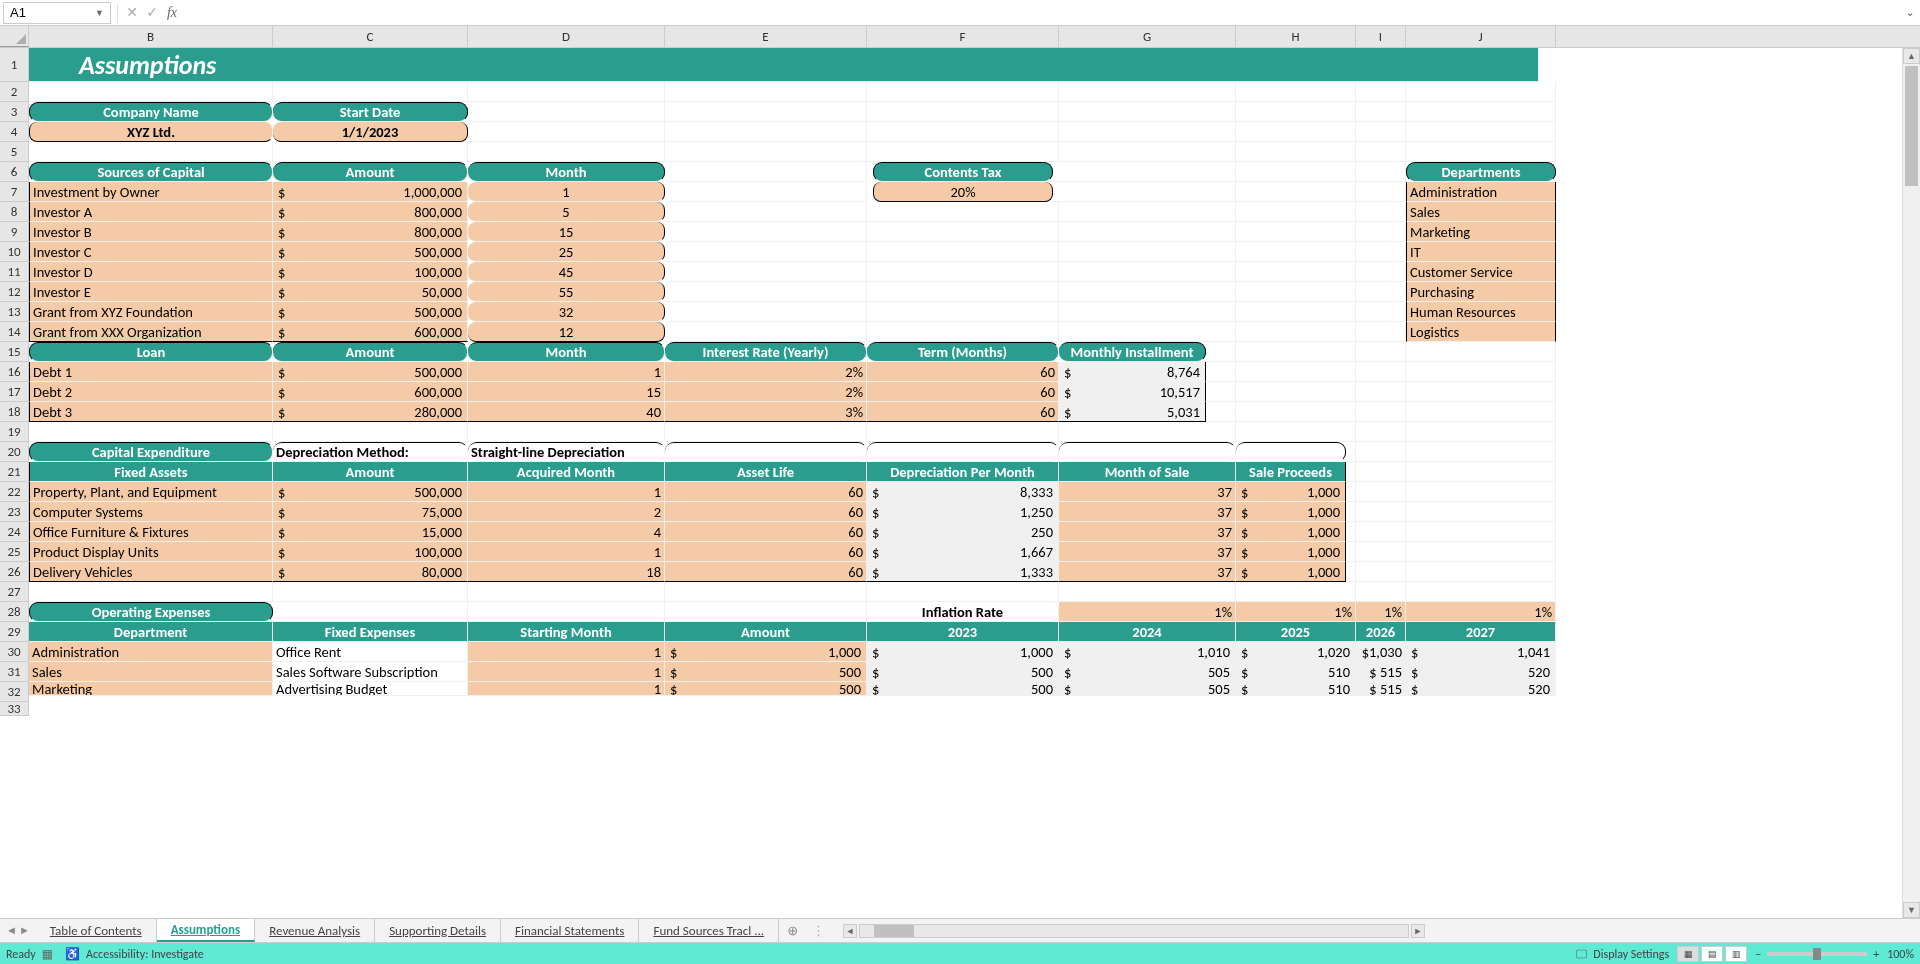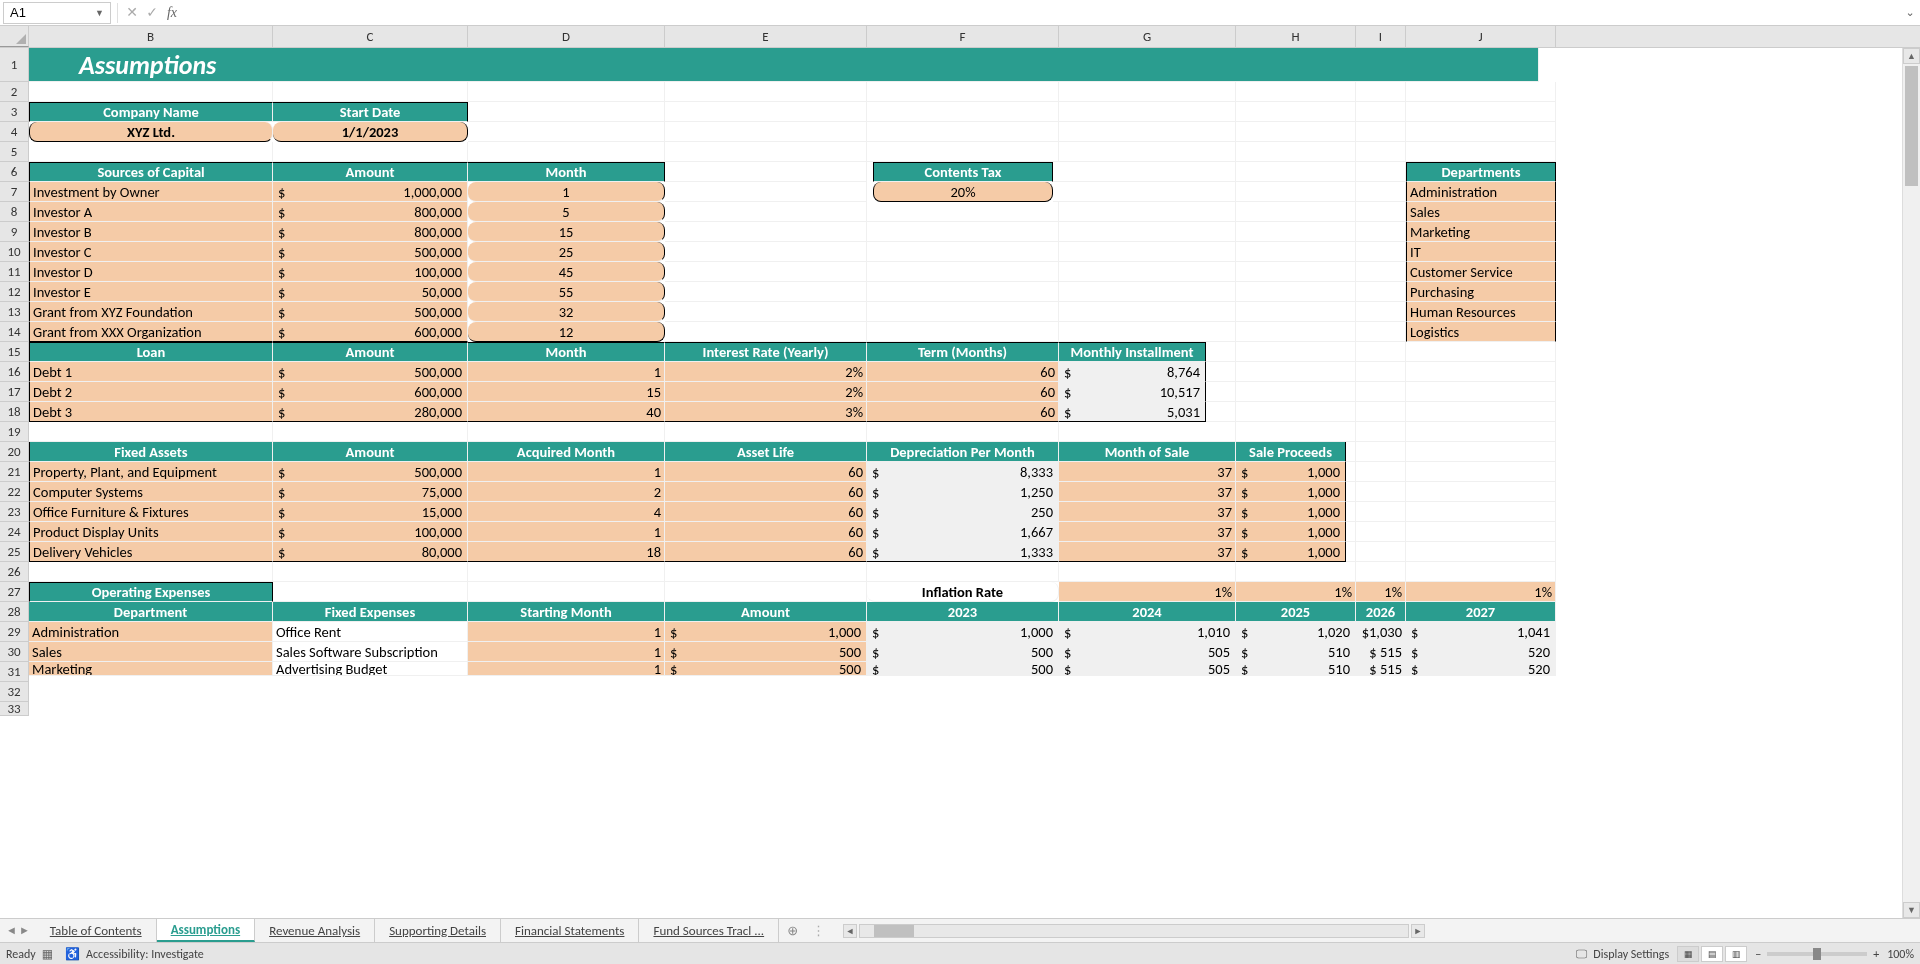--- a/index.html
+++ b/index.html
@@ -57,35 +57,35 @@
 .tabs { display:flex; height:100%; }
 .tab { padding: 0 14px; border-right:1px solid #ccc; display:flex; align-items:center; cursor:pointer; color:#444; background:#f3f3f3;text-decoration:underline; }
 .tab.active { background:#fff; border-bottom:2px solid #2a9d8f; color:#2a9d8f; font-weight:bold; }
 .tab-add { padding:0 8px; color:#888; cursor:pointer; }
 .h-scroll { margin-left: 12px; display:flex; align-items:center; gap:2px; }
 .hs-track { width: 550px; height:14px; background:#e8e8e8; border:1px solid #ccc; position:relative; }
 .hs-thumb { position:absolute; left:14px; width:40px; height:12px; background:#c0c0c0; top:0; }
 .hs-btn { width:14px; height:14px; background:#e8e8e8; border:1px solid #ccc; font-size:9px; text-align:center; line-height:12px; color:#666; }
 
 
-.status-bar { position:absolute; bottom:0; left:0; right:0; height:22px; background:#e5e5e5; border-top:1px solid #ccc; display:flex; align-items:center; font-size:12px; padding:0 6px; color:#444; }
+.status-bar { position:absolute; bottom:0; left:0; right:0; height:22px; background:#5eead4; border-top:1px solid #ccc; display:flex; align-items:center; font-size:12px; padding:0 6px; color:#444; }
 .status-bar .spacer { flex:1; }
 .status-ico { margin:0 6px; color:#666; font-size:12px; }
 .view-btns { display:flex; gap:2px; margin:0 8px; }
 .view-btn { width:22px; height:16px; border:1px solid #ccc; background:#fff; font-size:9px; text-align:center; line-height:14px; }
 .view-btn.active { background:#ddd; }
 .zoom-slider { width:100px; height:4px; background:#ccc; position:relative; margin:0 6px; }
 .zoom-thumb { width:8px; height:12px; background:#888; position:absolute; left:46px; top:-4px; }
 
 .v-scroll { position:absolute; right:0; top:48px; width:18px; bottom:46px; background:#f0f0f0; border-left:1px solid #ddd; }
 .v-btn { height:16px; background:#e8e8e8; border:1px solid #ccc; text-align:center; font-size:9px; line-height:14px; color:#666; }
 .v-track { position:absolute; top:16px; bottom:16px; left:0; right:0; }
 .v-thumb { position:absolute; top:2px; left:2px; right:2px; height:120px; background:#c0c0c0; }
 .header-dark { background:#2a9d8f; color:#fff; font-weight:bold; justify-content:center; }
-.i-border-t { border-top:1px solid #000; }
+.i-border-t { border-top:1px solid #000;border-radius:9px; }
 .i-border-b { border-bottom:1px solid #000; }
 .i-border-l { border-left:1px solid #000; }
 .i-border-r { border-right:1px solid #000; }
 
 .dollar-cell { display:flex; justify-content:space-between; }
 .dollar-cell .sym { padding-left:2px; }
 .dollar-cell .val { padding-right:2px; }
 </style>
 </head>
 <body>
@@ -414,20 +414,32 @@
         <div class="cell cC"></div>
         <div class="cell cD"></div>
         <div class="cell cE"></div>
         <div class="cell cF"></div>
         <div class="cell cG"></div>
         <div class="cell cH"></div>
         <div class="cell cI"></div>
         <div class="cell cJ"></div>
       </div>
 
+    <div class="cell-row">
+      <div class="cell cB header-dark i-border-t i-border-l">Capital Expenditure</div>
+      <div class="cell cC i-border-t" style="font-weight:bold">Depreciation Method:</div>
+      <div class="cell cD i-border-t" style="font-weight:bold">Straight-line Depreciation</div>
+      <div class="cell cE i-border-t"></div>
+        <div class="cell cF i-border-t"></div>
+        <div class="cell cG i-border-t"></div>
+      <div class="cell i-border-t i-border-r" style="width:110px"></div>
+      <div class="cell" style="width:10px"></div>
+        <div class="cell cI"></div>
+        <div class="cell cJ"></div>
+    </div>
 
     <div class="cell-row">
       <div class="cell cB header-dark i-border-l">Fixed Assets</div>
       <div class="cell cC header-dark">Amount</div>
       <div class="cell cD header-dark">Acquired Month</div>
       <div class="cell cE header-dark">Asset Life</div>
       <div class="cell cF header-dark">Depreciation Per Month</div>
       <div class="cell cG header-dark">Month of Sale</div>
       <div class="cell header-dark i-border-r" style="width:110px">Sale Proceeds</div>
       <div class="cell" style="width:10px"></div>

